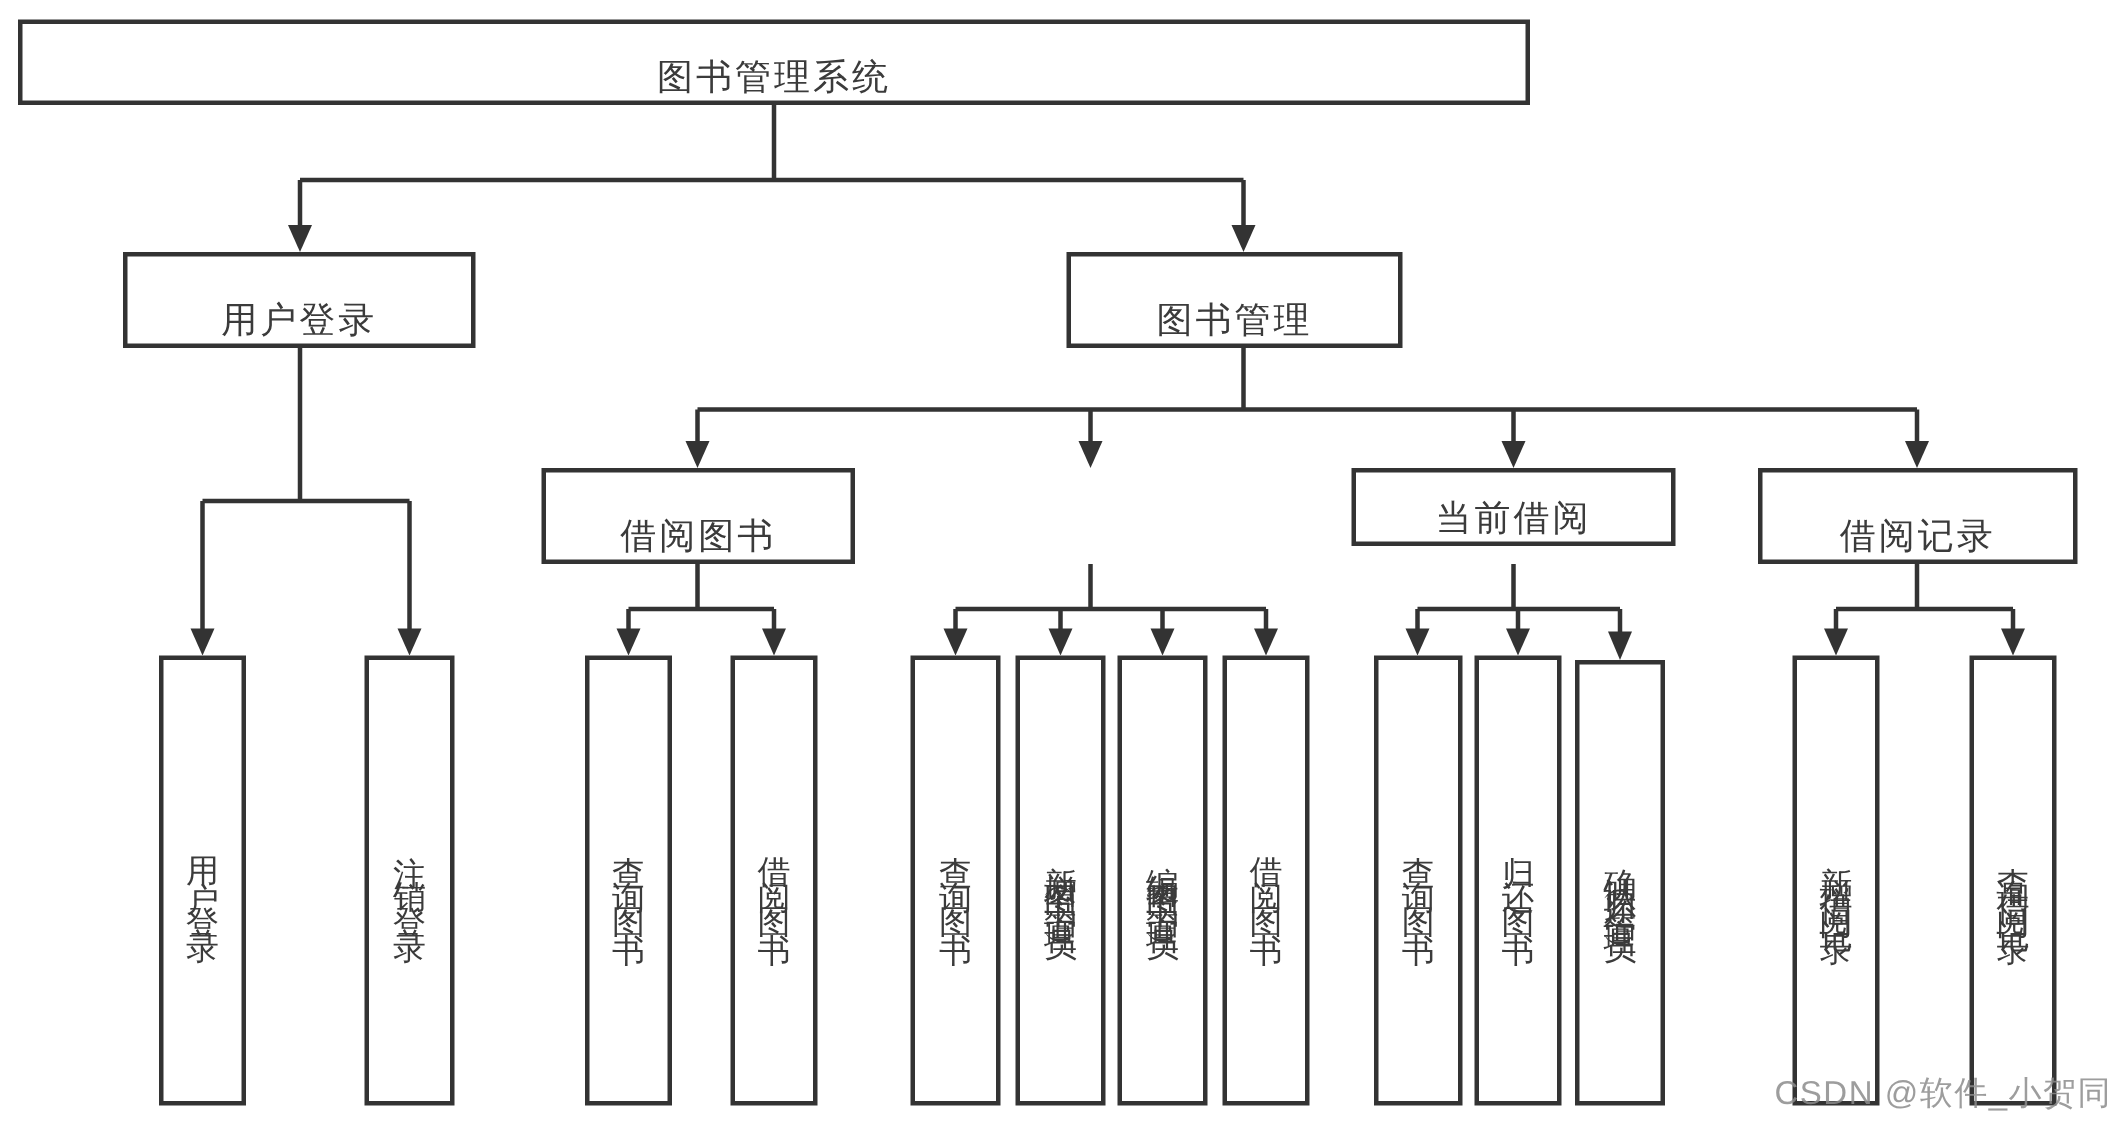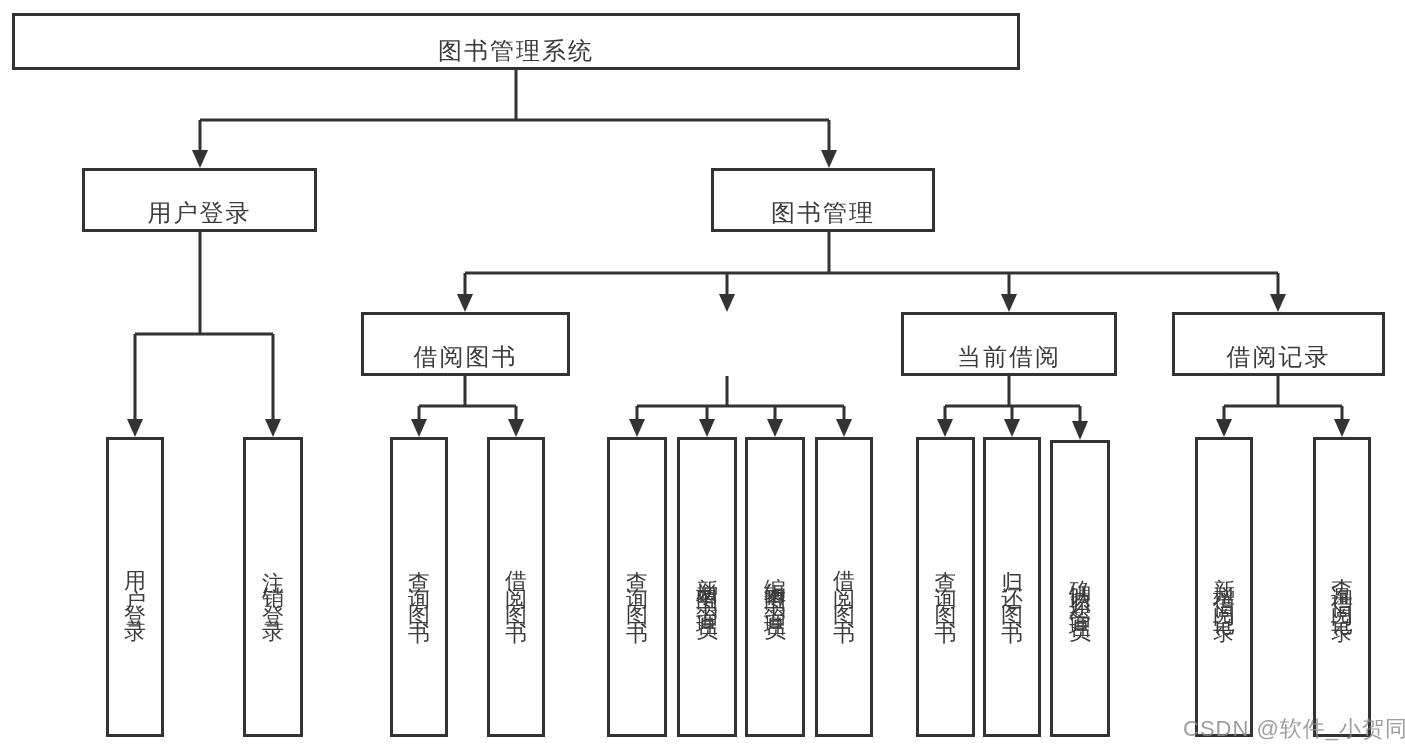--- a/index.html
+++ b/index.html
@@ -110,21 +110,21 @@
   <div class="node" style="left:82px; top:168px; width:235px; height:64px;">
     <span>用户登录</span>
   </div>
   <div class="node" style="left:711px; top:168px; width:224px; height:64px;">
     <span>图书管理</span>
   </div>
 
   <div class="node" style="left:361px; top:312px; width:209px; height:64px;">
     <span>借阅图书</span>
   </div>
-  <div class="node" style="left:901px; top:312px; width:216px; height:64px;">
+  <div class="node" style="left:901px; top:312px; width:216px; height:52px;">
     <span>当前借阅</span>
   </div>
   <div class="node" style="left:1172px; top:312px; width:213px; height:64px;">
     <span>借阅记录</span>
   </div>
 
   <div class="leaf len4" style="left:106px; width:58px;">
     <span>用户登录</span>
   </div>
   <div class="leaf len4" style="left:243px; width:60px;">

